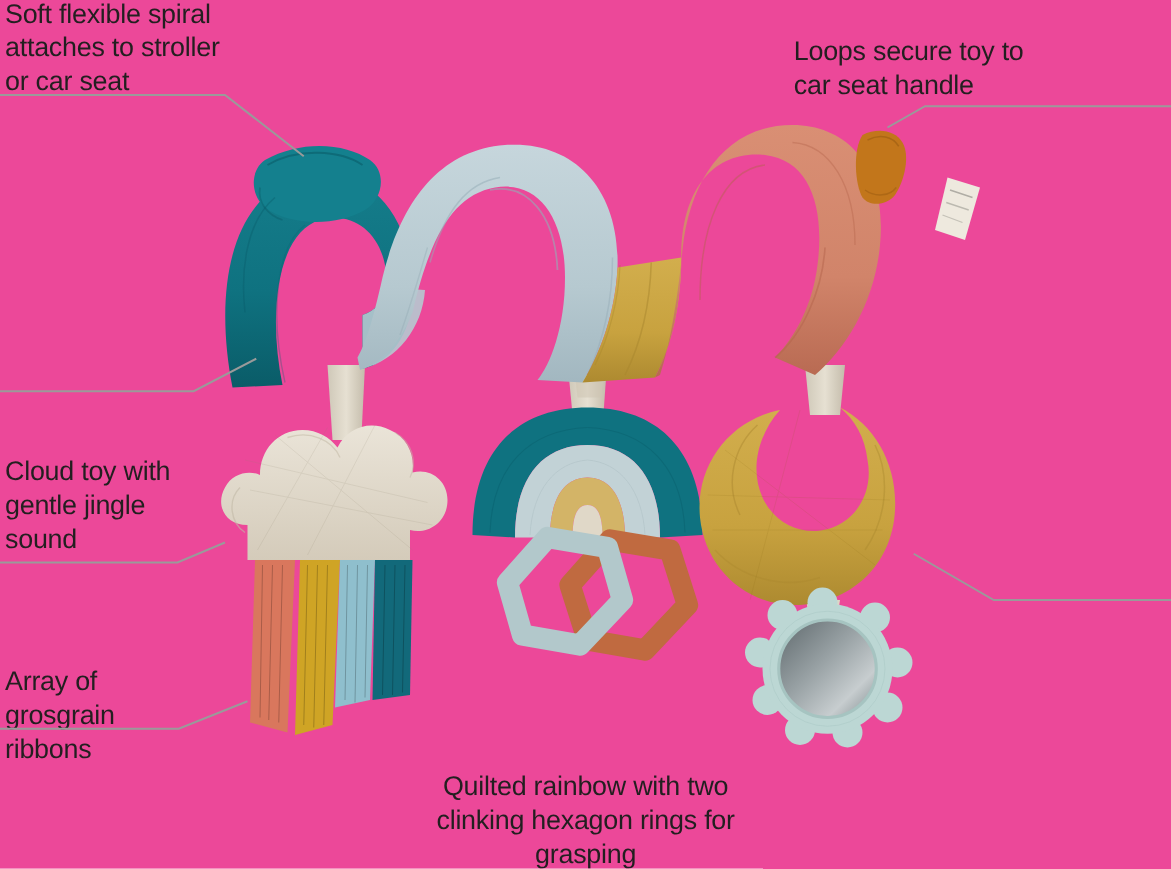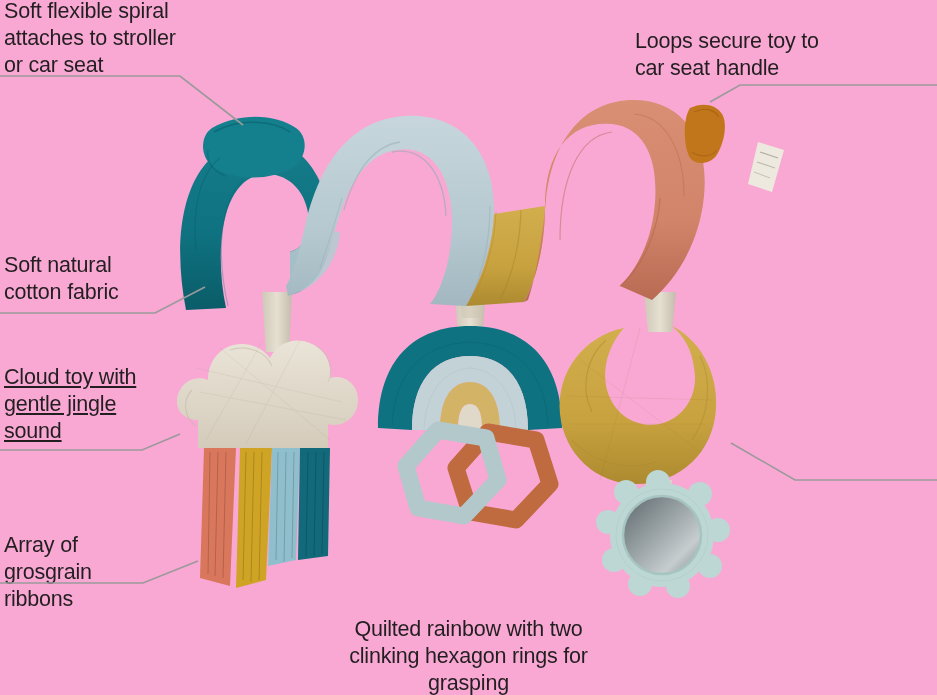--- a/index.html
+++ b/index.html
@@ -7,40 +7,40 @@
     padding: 0;
     background: #ffffff;
   }
   body {
     font-family: "Liberation Sans", sans-serif;
   }
   #infographic {
     position: relative;
     width: 937px;
     height: 695px;
-    background: #f9a8d4;
+    background: #ec4899;
     overflow: hidden;
   }
   .callout {
     position: absolute;
     color: #231f20;
     font-size: 21.5px;
     line-height: 27px;
     letter-spacing: -0.2px;
     white-space: pre-line;
     font-family: "Liberation Sans", sans-serif;
   }
   .callout.left  { left: 4px; text-align: left; }
   .callout.right { right: 2px; text-align: left; }
   .callout.center{ text-align: center; }
 
   #c-spiral  { top: -2px;  width: 300px; }
   #c-loops   { top: 28px;  width: 300px; }
   #c-cotton  { top: 252px; width: 260px; }
-  #c-cloud   { top: 364px; width: 260px; text-decoration: underline; }
+  #c-cloud   { top: 364px; width: 260px; }
   #c-ribbons { top: 532px; width: 230px; }
   #c-moon    { top: 392px; width: 260px; }
   #c-rainbow { top: 616px; left: 0; width: 937px; }
 
   #leaders, #product {
     position: absolute;
     left: 0; top: 0;
     width: 937px;
     height: 695px;
   }
@@ -294,22 +294,20 @@
     </g>
   </svg>
 
   <div id="c-spiral" class="callout left">Soft flexible spiral
 attaches to stroller
 or car seat</div>
 
   <div id="c-loops" class="callout right">Loops secure toy to
 car seat handle</div>
 
-  <div id="c-cotton" class="callout left">Soft natural
-cotton fabric</div>
 
   <div id="c-cloud" class="callout left">Cloud toy with
 gentle jingle
 sound</div>
 
   <div id="c-ribbons" class="callout left">Array of
 grosgrain
 ribbons</div>
 
 

